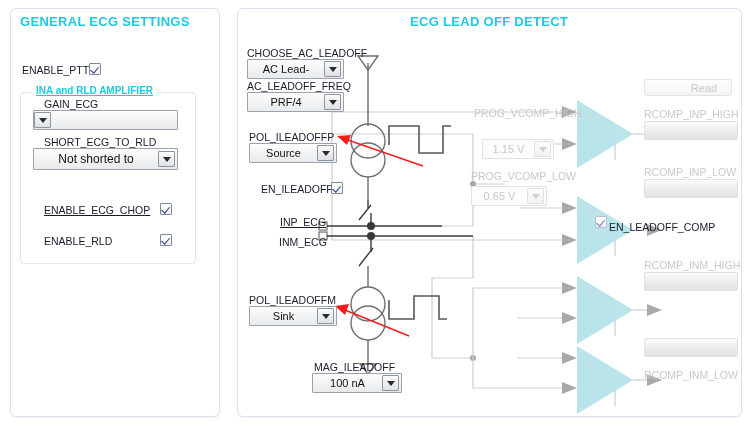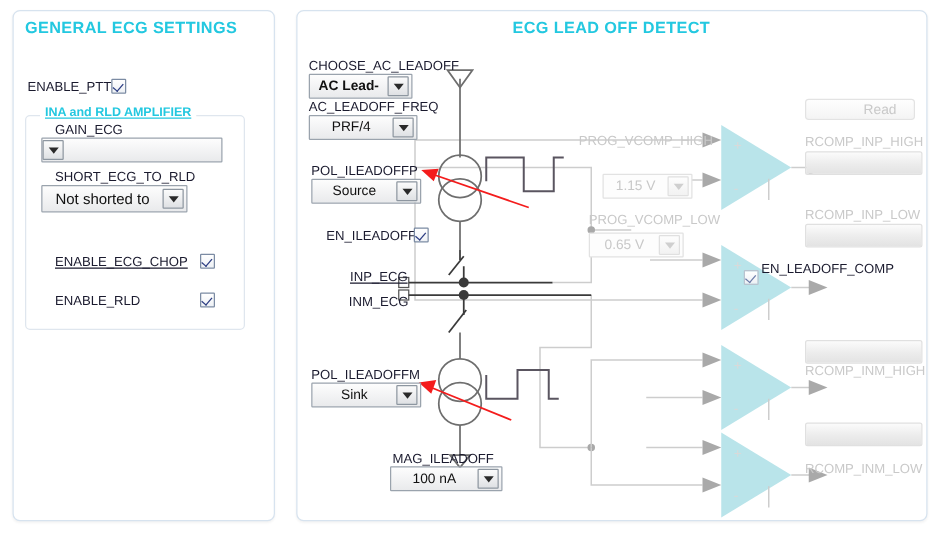--- a/index.html
+++ b/index.html
@@ -167,21 +167,21 @@
 <div id="grp-ina-legend">INA and RLD AMPLIFIER</div>
 
 <div class="lbl" style="left:44px; top:98px;">GAIN_ECG</div>
 <div class="dd" style="left:33px; top:110px; width:145px;">
   <span class="dd-arrow">
       <i></i>
     </span>
 </div>
 
 <div class="lbl" style="left:44px; top:136px;">SHORT_ECG_TO_RLD</div>
-<div class="dd" style="left:33px; top:148px; width:117px; height:22px;">
+<div class="dd" style="left:33px; top:148px; width:145px; height:22px;">
   <span class="dd-val" style="font-size:12px;">Not shorted to</span>
   <span class="dd-arrow">
       <i></i>
     </span>
 </div>
 
 <div class="lbl" style="left:44px; top:204px;text-decoration:underline;">ENABLE_ECG_CHOP</div>
 <div class="cb" style="left:160px; top:203px;"></div>
 
 <div class="lbl" style="left:44px; top:235px;">ENABLE_RLD</div>
@@ -280,29 +280,29 @@
   <path class="sym" d="M131 332 L131 356"></path>
   <polygon class="sym" points="123,356 139,356 131,366" fill="#ffffff"></polygon>
 
   <path class="sqw" d="M152 292 L152 311 L177 311 L177 288 L202 288 L202 311 L210 311"></path>
 
   <path class="redline" d="M172 328 L103 300"></path>
   <polygon fill="#f41c1c" points="98,298 112,296 108,307"></polygon>
 </svg>
 
 <div class="lbl" style="left:247px; top:47px;">CHOOSE_AC_LEADOFF</div>
-<div class="dd" style="left:247px; top:59px; width:83px;font-weight:bold;">
+<div class="dd" style="left:247px; top:59px; width:97px;">
   <span class="dd-val">AC Lead-</span>
   <span class="dd-arrow">
       <i></i>
     </span>
 </div>
 
 <div class="lbl" style="left:247px; top:80px;">AC_LEADOFF_FREQ</div>
-<div class="dd" style="left:247px; top:92px; width:87px;">
+<div class="dd" style="left:247px; top:92px; width:97px;">
   <span class="dd-val">PRF/4</span>
   <span class="dd-arrow">
       <i></i>
     </span>
 </div>
 
 <div class="lbl" style="left:249px; top:131px;">POL_ILEADOFFP</div>
 <div class="dd" style="left:249px; top:143px; width:88px;">
   <span class="dd-val">Source</span>
   <span class="dd-arrow">
@@ -325,44 +325,44 @@
 </div>
 
 <div class="lbl" style="left:314px; top:361px;">MAG_ILEADOFF</div>
 <div class="dd" style="left:312px; top:373px; width:90px;">
   <span class="dd-val">100 nA</span>
   <span class="dd-arrow">
       <i></i>
     </span>
 </div>
 
-<div class="lbl lbl-grey" style="left:463px; top:107px;">PROG_VCOMP_HIGH</div>
+<div class="lbl lbl-grey" style="left:474px; top:107px;">PROG_VCOMP_HIGH</div>
 <div class="dd disabled" style="left:482px; top:139px; width:72px;">
   <span class="dd-val">1.15 V</span>
   <span class="dd-arrow">
       <i></i>
     </span>
 </div>
 
 <div class="lbl lbl-grey" style="left:471px; top:170px;">PROG_VCOMP_LOW</div>
 <div class="dd disabled" style="left:471px; top:186px; width:76px;">
   <span class="dd-val">0.65 V</span>
   <span class="dd-arrow">
       <i></i>
     </span>
 </div>
 
 <div class="cb pale" style="left:595px; top:216px;"></div>
-<div class="lbl" style="left:609px; top:209px;">EN_LEADOFF_COMP</div>
+<div class="lbl" style="left:609px; top:221px;">EN_LEADOFF_COMP</div>
 
 <div class="btn" style="left:644px; top:79px; width:88px; height:17px;">Read</div>
 
 <div class="lbl lbl-grey" style="left:644px; top:108px;">RCOMP_INP_HIGH</div>
 <div class="outfield" style="left:644px; top:121px; width:94px; height:19px;"></div>
 
 <div class="lbl lbl-grey" style="left:644px; top:166px;">RCOMP_INP_LOW</div>
 <div class="outfield" style="left:644px; top:179px; width:94px; height:19px;"></div>
 
-<div class="lbl lbl-grey" style="left:644px; top:259px;margin-top:32px;">RCOMP_INM_HIGH</div>
+<div class="lbl lbl-grey" style="left:644px; top:259px;">RCOMP_INM_HIGH</div>
 <div class="outfield" style="left:644px; top:272px; width:94px; height:19px;"></div>
 
 <div class="lbl lbl-grey" style="left:644px; top:325px;margin-top:44px;">RCOMP_INM_LOW</div>
 <div class="outfield" style="left:644px; top:338px; width:94px; height:19px;"></div>
 
 </body></html>

